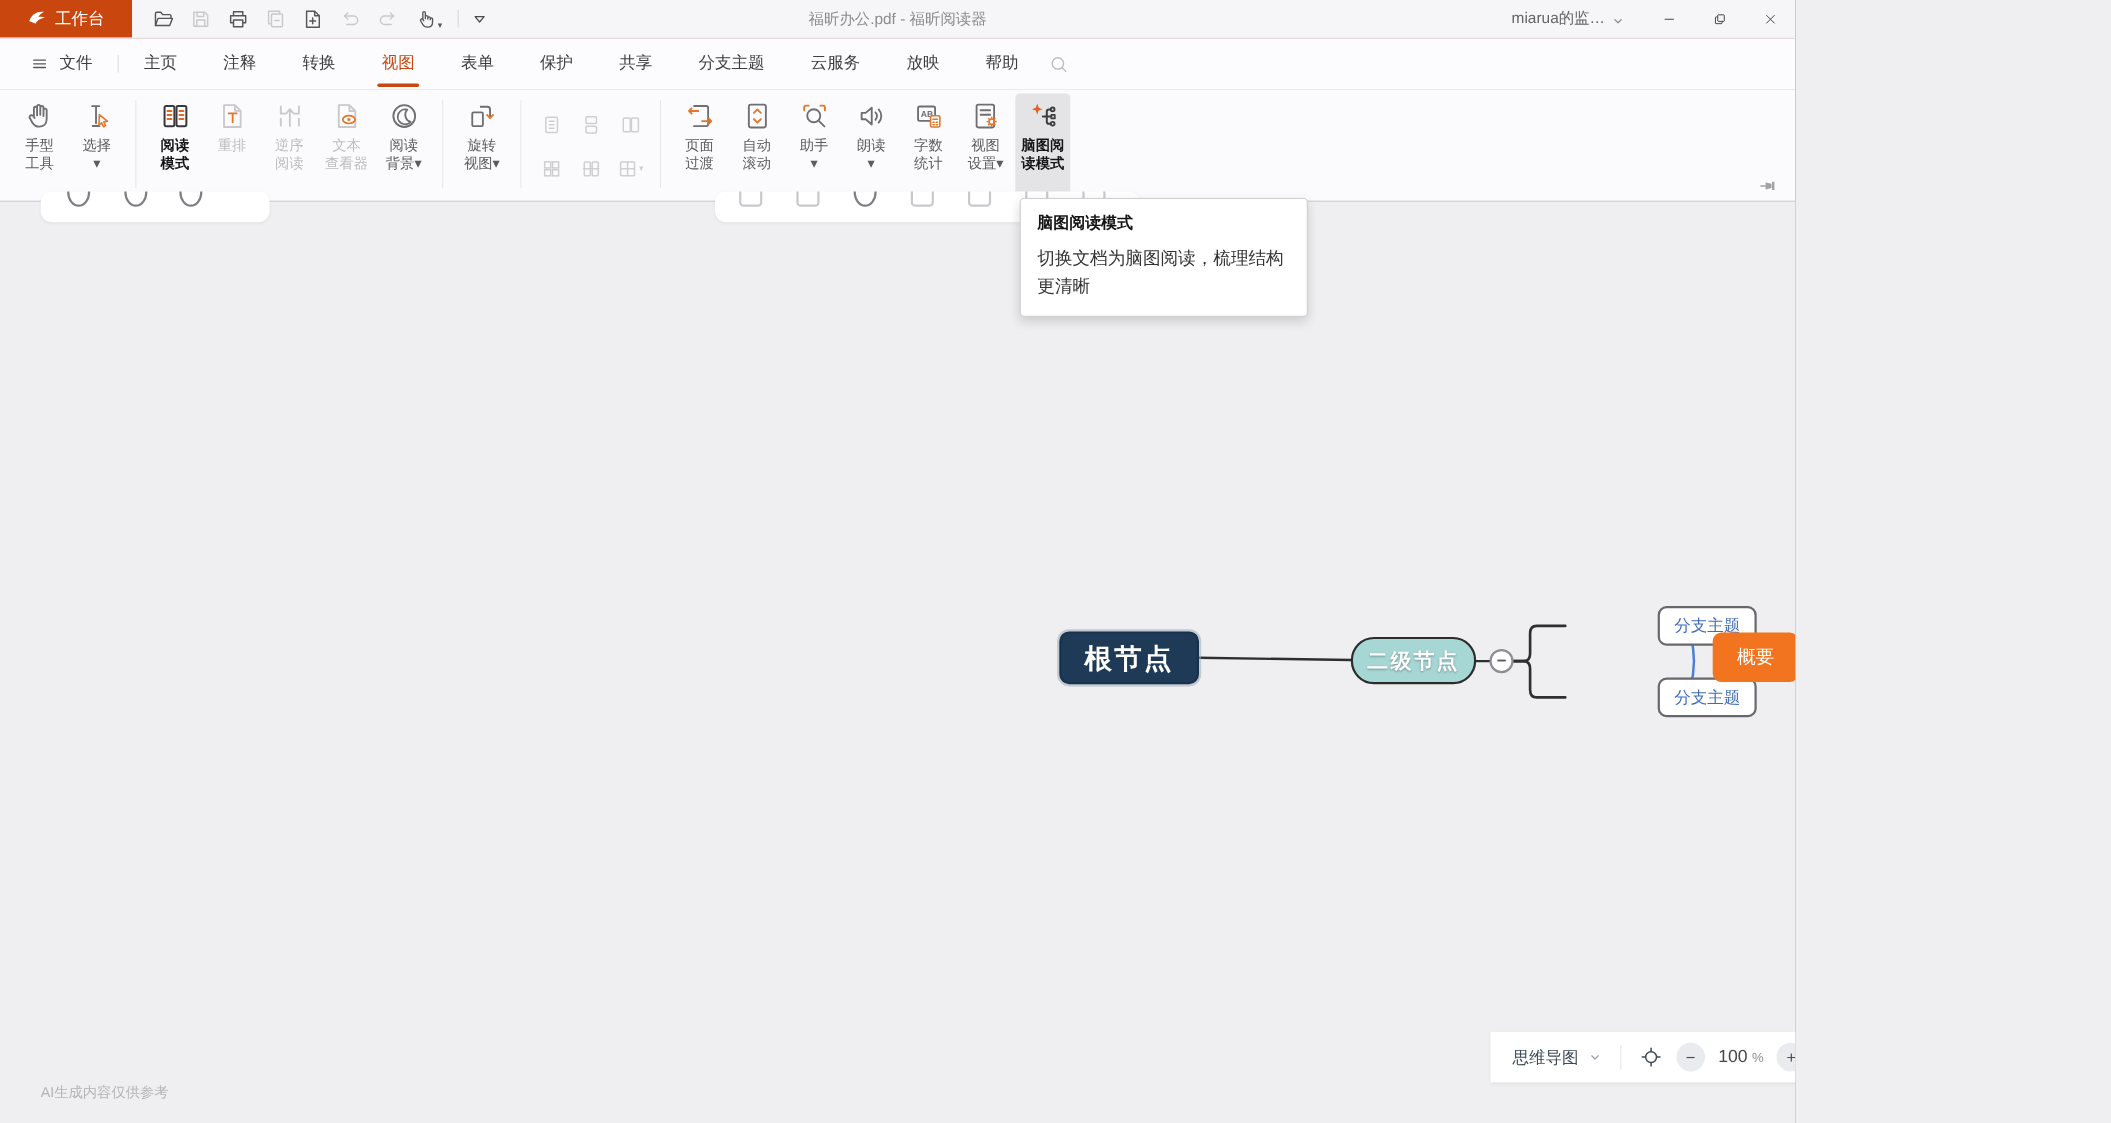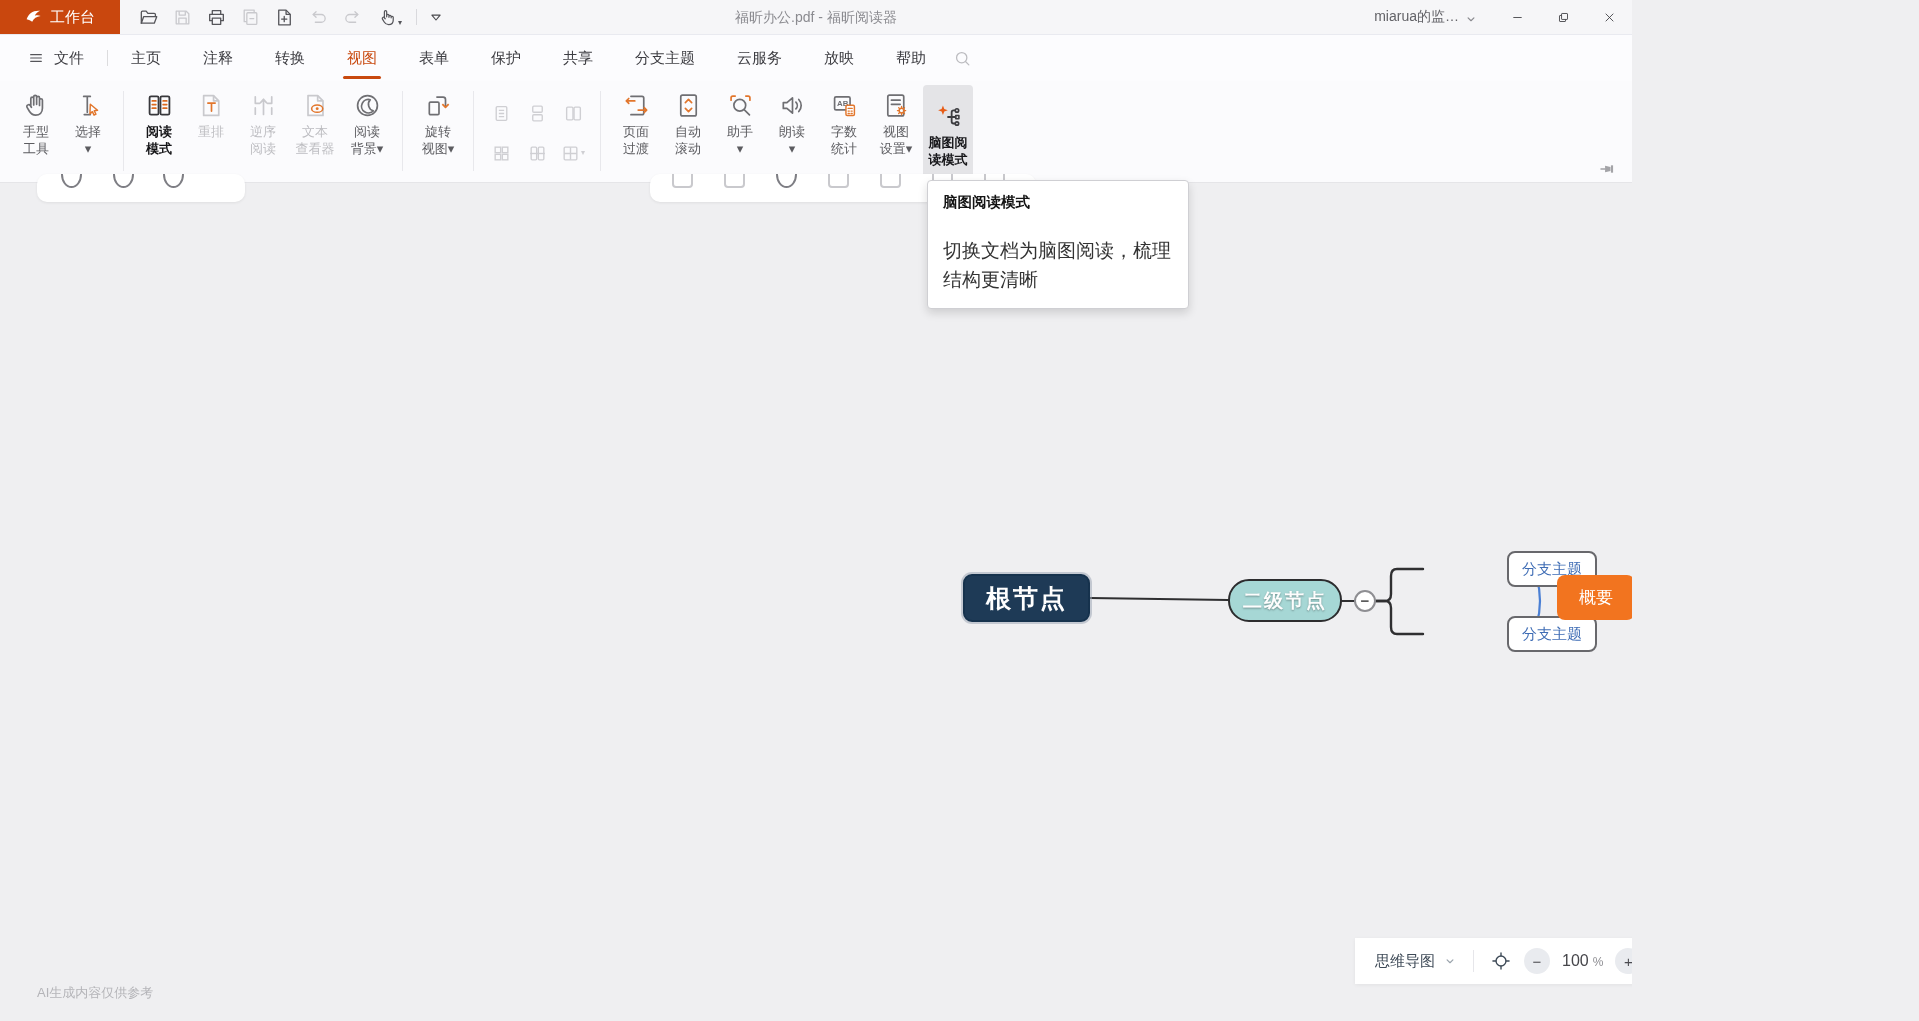--- a/index.html
+++ b/index.html
@@ -38,42 +38,42 @@
   
   .ribbon{height:102px;background:#fbfbfd;border-bottom:1px solid #e5e5e8;display:flex;align-items:flex-start;padding:4px 10px 0 10px;position:relative;box-sizing:border-box;}
   .ribbon-items{display:flex;align-items:flex-start;}
   .ritem{display:flex;flex-direction:column;align-items:center;min-width:50px;height:94px;border-radius:4px;padding:6px 5px 0 5px;box-sizing:border-box;margin:0 1px;cursor:pointer;}
   .ritem .ic.big{width:29px;height:29px;color:#6f6f73;margin-bottom:3px;flex:0 0 auto;}
   .lbl{font-size:13px;line-height:17px;color:#5c5c60;white-space:nowrap;text-align:center;}
   .ritem.disabled .ic.big{color:#c9c9cd;}
   .ritem.disabled .lbl{color:#bdbdc1;}
   .ritem.active .ic.big{color:#38383c;}
   .ritem.active .lbl{color:#151518;font-weight:700;}
-  .ritem.highlighted{background:#e4e4e7;justify-content:center;}
+  .ritem.highlighted{background:#e4e4e7;}
   .ritem.highlighted .ic.big{color:#333337;}
   .ritem.highlighted .lbl{color:#17171a;font-weight:600;}
   .rsep{width:1px;height:80px;background:#e8e8ec;margin:6px 9px 0 9px;flex:0 0 auto;}
   .rgrid{display:grid;grid-template-columns:repeat(3,36px);grid-auto-rows:40px;align-items:center;justify-items:center;padding-top:8px;color:#cfcfd3;}
   .rgrid-cell{display:flex;align-items:center;cursor:pointer;}
   .rgrid-cell .ic{width:19px;height:19px;}
   .rgrid-cell .mini-arrow{color:#cfcfd3;}
   .pin{position:absolute;right:14px;top:78px;width:20px;height:20px;color:#a3a3a7;cursor:pointer;}
 
   
   .docarea{position:relative;width:1919px;height:839px;background:#efeff1;}
 
   .pcard{position:absolute;background:#fff;border-radius:10px;box-shadow:0 1px 3px rgba(0,0,0,.07);overflow:hidden;}
   .frag{position:absolute;top:-13px;width:17px;height:23px;border:2px solid #97979b;border-radius:4px;background:transparent;}
   .frag.light{border-color:#c9c9cd;}
   .frag.arc{border-radius:50%;border-color:#7e7e84;}
   .blob{position:absolute;top:-17px;left:13px;width:31px;height:31px;border-radius:50%;background:radial-gradient(circle,#ef7e30 25%,#f7bd8e 60%,#fde7d2 85%);}
 
   .tooltip{position:absolute;left:1028px;top:-3px;width:230px;background:#fff;border:1px solid #cfcfd3;border-radius:4px;box-shadow:0 4px 10px rgba(0,0,0,.14);padding:12px 15px 13px 15px;z-index:60;}
-  .tt-title{font-size:14.5px;font-weight:700;color:#141414;margin-bottom:24px;}
-  .tt-body{font-size:19px;color:#333;line-height:1.55;}
+  .tt-title{font-size:14.5px;font-weight:700;color:#141414;margin-bottom:12px;}
+  .tt-body{font-size:16px;color:#333;line-height:1.55;}
 
   
   .mm-svg{position:absolute;left:1080px;top:358px;width:560px;height:130px;}
   .mm-node{position:absolute;display:flex;align-items:center;justify-content:center;box-sizing:border-box;cursor:pointer;}
   .mm-root{left:963px;top:391px;width:127px;height:48px;background:#1e3a56;border:2px solid #16324d;border-radius:9px;box-shadow:0 0 0 2px rgba(158,168,182,.55);color:#fff;font-size:25px;font-weight:700;letter-spacing:2px;}
   .mm-second{left:1228px;top:396px;width:114px;height:43px;background:#a6d7d5;border:2px solid #2c2c2e;border-radius:21px;color:#fdfdfd;font-size:19px;font-weight:700;letter-spacing:2px;text-shadow:0 1px 2px rgba(0,0,0,.35);}
   .mm-collapse{left:1354px;top:407px;width:22px;height:22px;background:#fff;border:2px solid #8e8e92;border-radius:50%;color:#555;font-size:15px;line-height:18px;font-weight:700;}
   .mm-branch{left:1507px;width:90px;height:36px;background:#fff;border:2px solid #68686c;border-radius:8px;color:#3f6db5;font-size:15px;}
   .mm-branch.b1{top:368px;}
   .mm-branch.b2{top:433px;}

